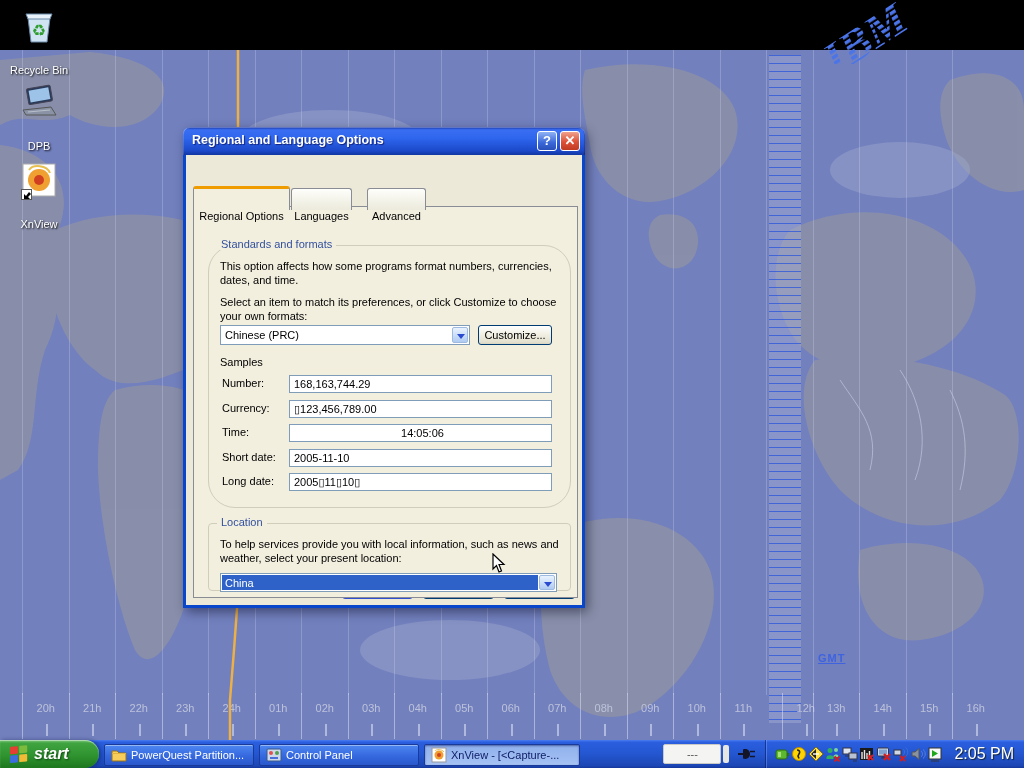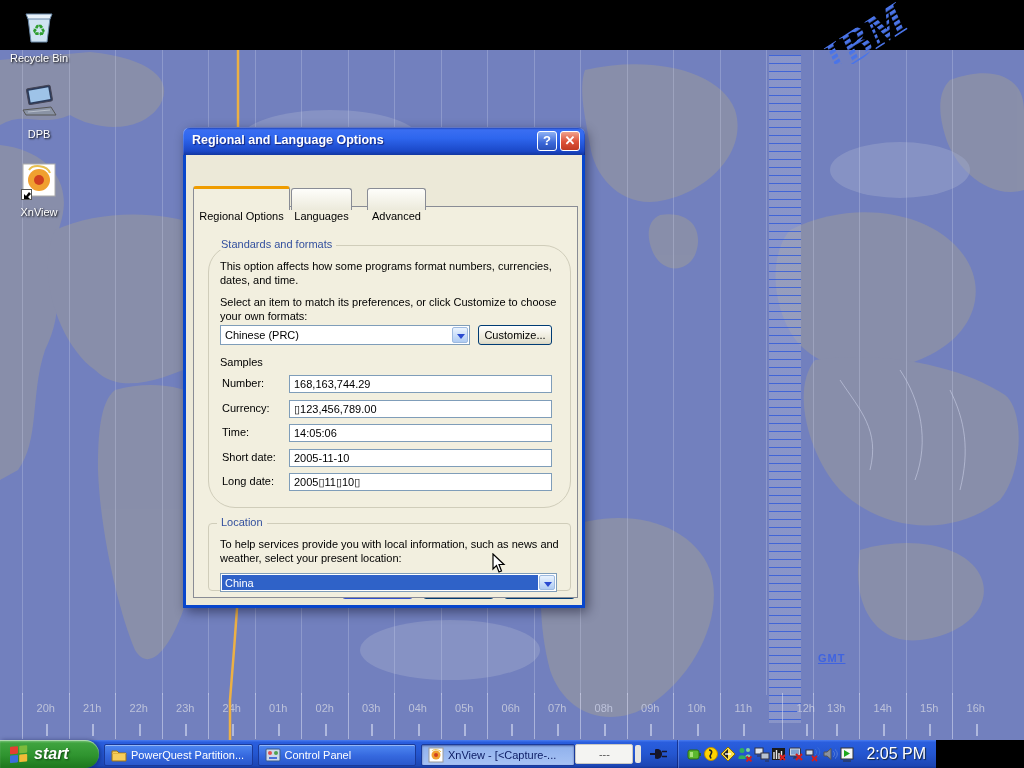--- a/index.html
+++ b/index.html
@@ -17,21 +17,21 @@
   .gmt { position:absolute; left:818px; top:602px; color:#3F63E0; font-weight:bold; text-decoration:underline; letter-spacing:1px; }
   .yellowline { position:absolute; left:0; top:0; z-index:2; }
   .tz-grid { position:absolute; width:1px; top:0; height:645px; background:rgba(206,213,240,.30); }
   .tz-cell { position:absolute; top:643px; height:46px; border-left:1px solid rgba(216,221,242,.55); }
   .tz-label { position:absolute; top:9px; width:100%; text-align:center; color:#BDC2DA; font-size:11px; }
   .tz-tick { position:absolute; bottom:3px; left:50%; width:2px; height:12px; background:rgba(216,221,242,.6); }
 
   
   .desk-icon { position:absolute; width:78px; text-align:center; z-index:4; }
   .desk-icon .ic { width:40px; height:40px; margin:0 auto; position:relative; }
-  .desk-icon .lbl { margin-top:6px; color:#fff; font-size:11px; text-shadow:1px 1px 2px #000; }
+  .desk-icon .lbl { margin-top:18px; color:#fff; font-size:11px; text-shadow:1px 1px 2px #000; }
   #icon-recycle { left:0; top:6px; }
   #icon-dpb { left:0; top:82px; }
   #icon-xnview { left:0; top:160px; }
   .shortcut-badge { position:absolute; left:2px; bottom:0px; width:11px; height:11px; background:#fff; border:1px solid #555; }
   .shortcut-badge svg { position:absolute; left:0; top:0; }
 
   
   .xp-window { position:absolute; left:183px; top:127px; width:402px; height:481px; z-index:10;
       filter:drop-shadow(3px 4px 6px rgba(0,0,20,.45)); }
   .titlebar { position:absolute; left:0; top:0; width:402px; height:28px; border-radius:7px 7px 0 0;
@@ -69,21 +69,21 @@
       background:linear-gradient(180deg,#fff,#F2F0E4 45%,#E3E0CE 90%,#D8D4C0); line-height:18px; color:#000; }
   .xp-btn.focused { border:1px solid #2f4fd0; box-shadow:0 0 0 1px #9cb4ee inset; }
 
   .field { position:absolute; height:18px; background:#fff; border:1px solid #7F9DB9; padding:2px 0 0 4px; white-space:nowrap; overflow:hidden; }
   .s-label { position:absolute; left:35px; color:#000; }
 
   
   .cursor { position:absolute; left:492px; top:553px; z-index:50; }
 
   
-  .taskbar { position:absolute; left:0; top:740px; width:936px; height:28px; z-index:20;
+  .taskbar { position:absolute; left:0; top:740px; width:1024px; height:28px; z-index:20;
       background:linear-gradient(180deg,#4a7cf0 0%, #2a5ede 8%, #2456d0 50%, #1c46b4 92%, #15379a 100%);
       display:flex; align-items:center;justify-content:space-between; }
   .startbtn { width:99px; height:28px; border-radius:0 14px 14px 0; display:flex; align-items:center; gap:5px; padding-left:9px;
       background:linear-gradient(180deg,#74c274 0%, #3fa33f 12%, #2f942f 55%, #1f7a1f 95%);
       box-shadow:inset 0 1px 1px rgba(255,255,255,.5), 2px 0 4px rgba(0,10,60,.4); }
   .startbtn .stext { color:#fff; font-weight:bold; font-style:italic; font-size:16px; text-shadow:1px 1px 2px #114411; }
   .task { height:22px; margin-left:5px; margin-top:1px; border-radius:2px; border:1px solid #1a3a9a;
       background:linear-gradient(180deg,#4e88f2,#3568de 55%,#2a58cc);
       box-shadow:inset 0 1px 0 rgba(255,255,255,.4); color:#fff; display:flex; align-items:center; gap:4px;
       padding:0 6px; white-space:nowrap; overflow:hidden; }
@@ -324,21 +324,21 @@
       </div>
       <div class="xp-btn" style="left:284px; top:118px; width:74px;">Customize...</div>
 
       <div class="para" style="left:26px; top:148px;">Samples</div>
       <div id="samples-rows">
           <div class="s-label" style="left: 28px; top: 170px;">Number:</div>
           <div class="field" style="left: 95px; top: 168px; width: 263px;">168,163,744.29</div>
           <div class="s-label" style="left: 28px; top: 194.5px;">Currency:</div>
           <div class="field" style="left: 95px; top: 192.5px; width: 263px;">▯123,456,789.00</div>
           <div class="s-label" style="left: 28px; top: 219px;">Time:</div>
-          <div class="field" style="left: 95px; top: 217px; width: 263px;">14:05:06</div>
+          <div class="field" style="left: 95px; top: 217px; width: 263px; text-align: center;">14:05:06</div>
           <div class="s-label" style="left: 28px; top: 243.5px;">Short date:</div>
           <div class="field" style="left: 95px; top: 241.5px; width: 263px;">2005-11-10</div>
           <div class="s-label" style="left: 28px; top: 268px;">Long date:</div>
           <div class="field" style="left: 95px; top: 266px; width: 263px;">2005▯11▯10▯</div>
         </div>
 
       <div class="groupbox" style="left:14px; top:316px; width:363px; height:68px;">
         <span class="group-label">Location</span>
       </div>
       <div class="para" style="left:26px; top:330px; width:345px;">To help services provide you with local information, such as news and weather, select your present location:</div>

